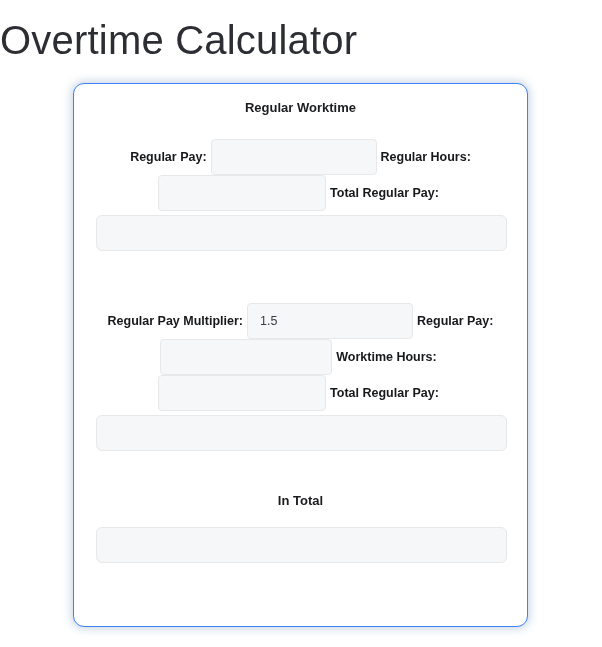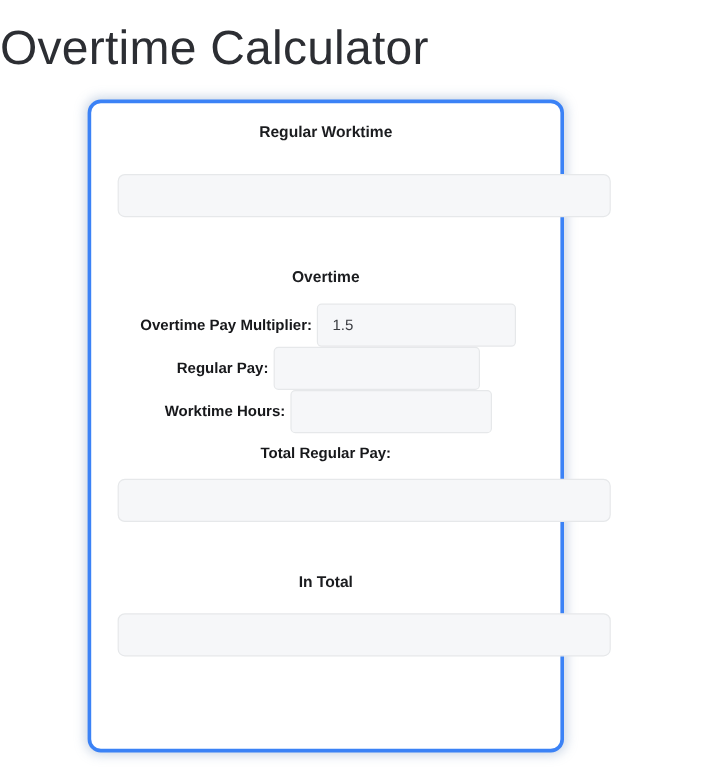--- a/index.html
+++ b/index.html
@@ -21,25 +21,25 @@
     color: #2c2e33;
     letter-spacing: 0.2px;
     margin: 16px 0 0 0;
     line-height: 1.2;
   }
 
   .card {
     position: absolute;
     left: 73px;
     top: 83px;
-    width: 397px;
+    width: 455px;
     height: 544px;
     box-sizing: border-box;
     background: #ffffff;
-    border: 3px solid #3b82f6;
+    border: 1px solid #3b82f6;
     border-radius: 11px;
     box-shadow: 0 0 9px 2px rgba(120, 150, 190, 0.38);
   }
 
   .card-inner {
     padding: 14px 22px 0 22px;
   }
 
   .section-heading {
     text-align: center;
@@ -121,31 +121,33 @@
 
 <h1 class="page-title">Overtime Calculator</h1>
 
 <div class="card">
   <div class="card-inner">
 
     <div class="section-heading">Regular Worktime</div>
 
     <div class="sec-gap-1"></div>
 
+    <div class="field-flow">
+      <span class="fld-label">Regular Pay:</span><input class="fld-input w-pay" type="text" value="" style=""><span class="fld-label">Regular Hours:</span><input class="fld-input w-hours" type="text" value="" style=""><span class="fld-label">Total Regular Pay:</span>
+    </div>
 
     <input class="fld-total" type="text" value="" style="">
 
     <div class="sec-gap-2"></div>
 
-    <div class="section-heading">Overtime</div>
 
     <div class="sec-gap-3"></div>
 
     <div class="field-flow">
-      <span class="fld-label">Overtime Pay Multiplier:</span><input class="fld-input w-mult" type="text" value="1.5" style=""><span class="fld-label">Regular Pay:</span><input class="fld-input w-otpay" type="text" value="" style=""><span class="fld-label">Worktime Hours:</span><input class="fld-input w-othours" type="text" value="" style=""><span class="fld-label">Total Regular Pay:</span>
+      <span class="fld-label">Regular Pay Multiplier:</span><input class="fld-input w-mult" type="text" value="1.5" style=""><span class="fld-label">Regular Pay:</span><input class="fld-input w-otpay" type="text" value="" style=""><span class="fld-label">Worktime Hours:</span><input class="fld-input w-othours" type="text" value="" style=""><span class="fld-label">Total Regular Pay:</span>
     </div>
 
     <input class="fld-total" type="text" value="" style="">
 
     <div class="sec-gap-4"></div>
 
     <div class="section-heading">In Total</div>
 
     <div class="sec-gap-5"></div>
 

